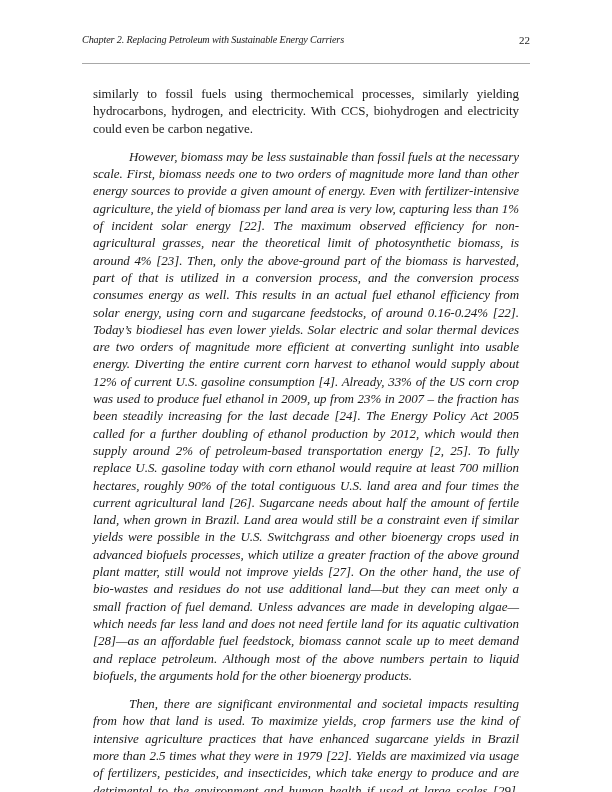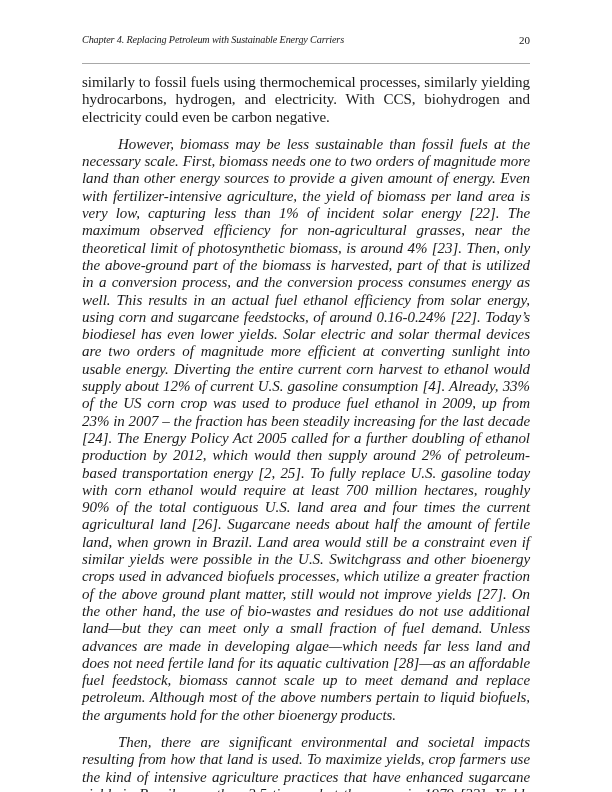--- a/index.html
+++ b/index.html
@@ -3,29 +3,29 @@
 <meta charset="utf-8">
 <style>
   html, body { margin: 0; padding: 0; background: #ffffff; }
   body { width: 612px; height: 792px; position: relative; overflow: hidden;
          font-family: "Liberation Serif", "DejaVu Serif", serif; color: #1a1a1a; }
   .header { position: absolute; left: 82px; top: 34px; width: 448px; height: 16px; }
   .header .title { position: absolute; left: 0; top: 0; font-style: italic; font-size: 10.2px; letter-spacing: -0.15px; }
   .header .page { position: absolute; right: 0; top: 0; font-size: 11px; }
   .rule { position: absolute; left: 82px; top: 63px; width: 448px; height: 0; border-top: 1px solid #a8a8a8; }
   .body { position: absolute; left: 82px; top: 74px; width: 448px; }
-  .para { margin: 0; font-size: 15px; line-height: 17.3px; text-align: justify; letter-spacing: -0.05px; }
+  .para { margin: 11px; font-size: 13px; line-height: 17.3px; text-align: justify; letter-spacing: -0.05px; }
   .para.indent { text-indent: 36px; margin-top: 10px; font-style: italic; }
 </style>
 </head>
 <body>
 
 <div class="header">
-  <span class="title">Chapter 4. Replacing Petroleum with Sustainable Energy Carriers</span>
-  <span class="page">20</span>
+  <span class="title">Chapter 2. Replacing Petroleum with Sustainable Energy Carriers</span>
+  <span class="page">22</span>
 </div>
 <div class="rule"></div>
 
 <div class="body">
   <p class="para">similarly to fossil fuels using thermochemical processes, similarly yielding hydrocarbons, hydrogen, and electricity. With CCS, biohydrogen and electricity could even be carbon negative.</p>
   <p class="para indent">However, biomass may be less sustainable than fossil fuels at the necessary scale. First, biomass needs one to two orders of magnitude more land than other energy sources to provide a given amount of energy. Even with fertilizer-intensive agriculture, the yield of biomass per land area is very low, capturing less than 1% of incident solar energy [22]. The maximum observed efficiency for non-agricultural grasses, near the theoretical limit of photosynthetic biomass, is around 4% [23]. Then, only the above-ground part of the biomass is harvested, part of that is utilized in a conversion process, and the conversion process consumes energy as well. This results in an actual fuel ethanol efficiency from solar energy, using corn and sugarcane feedstocks, of around 0.16-0.24% [22]. Today’s biodiesel has even lower yields. Solar electric and solar thermal devices are two orders of magnitude more efficient at converting sunlight into usable energy. Diverting the entire current corn harvest to ethanol would supply about 12% of current U.S. gasoline consumption [4]. Already, 33% of the US corn crop was used to produce fuel ethanol in 2009, up from 23% in 2007 – the fraction has been steadily increasing for the last decade [24]. The Energy Policy Act 2005 called for a further doubling of ethanol production by 2012, which would then supply around 2% of petroleum-based transportation energy [2, 25]. To fully replace U.S. gasoline today with corn ethanol would require at least 700 million hectares, roughly 90% of the total contiguous U.S. land area and four times the current agricultural land [26]. Sugarcane needs about half the amount of fertile land, when grown in Brazil. Land area would still be a constraint even if similar yields were possible in the U.S. Switchgrass and other bioenergy crops used in advanced biofuels processes, which utilize a greater fraction of the above ground plant matter, still would not improve yields [27]. On the other hand, the use of bio-wastes and residues do not use additional land—but they can meet only a small fraction of fuel demand. Unless advances are made in developing algae—which needs far less land and does not need fertile land for its aquatic cultivation [28]—as an affordable fuel feedstock, biomass cannot scale up to meet demand and replace petroleum. Although most of the above numbers pertain to liquid biofuels, the arguments hold for the other bioenergy products.</p>
   <p class="para indent">Then, there are significant environmental and societal impacts resulting from how that land is used. To maximize yields, crop farmers use the kind of intensive agriculture practices that have enhanced sugarcane yields in Brazil more than 2.5 times what they were in 1979 [22]. Yields are maximized via usage of fertilizers, pesticides, and insecticides, which take energy to produce and are detrimental to the environment and human health if used at large scales [29]. Corn ethanol in particular is fertilizer and pesticide intensive [4, 30]. Apart from water pollution by runoff of these chemicals, water resources are also affected by using water for irrigation and for refinery operation [31, 32], and many times more water may end up being consumed than in current gasoline production ([11, 33]). Monoculturing from widespread use of an individual</p>
 </div>
 
 </body></html>

